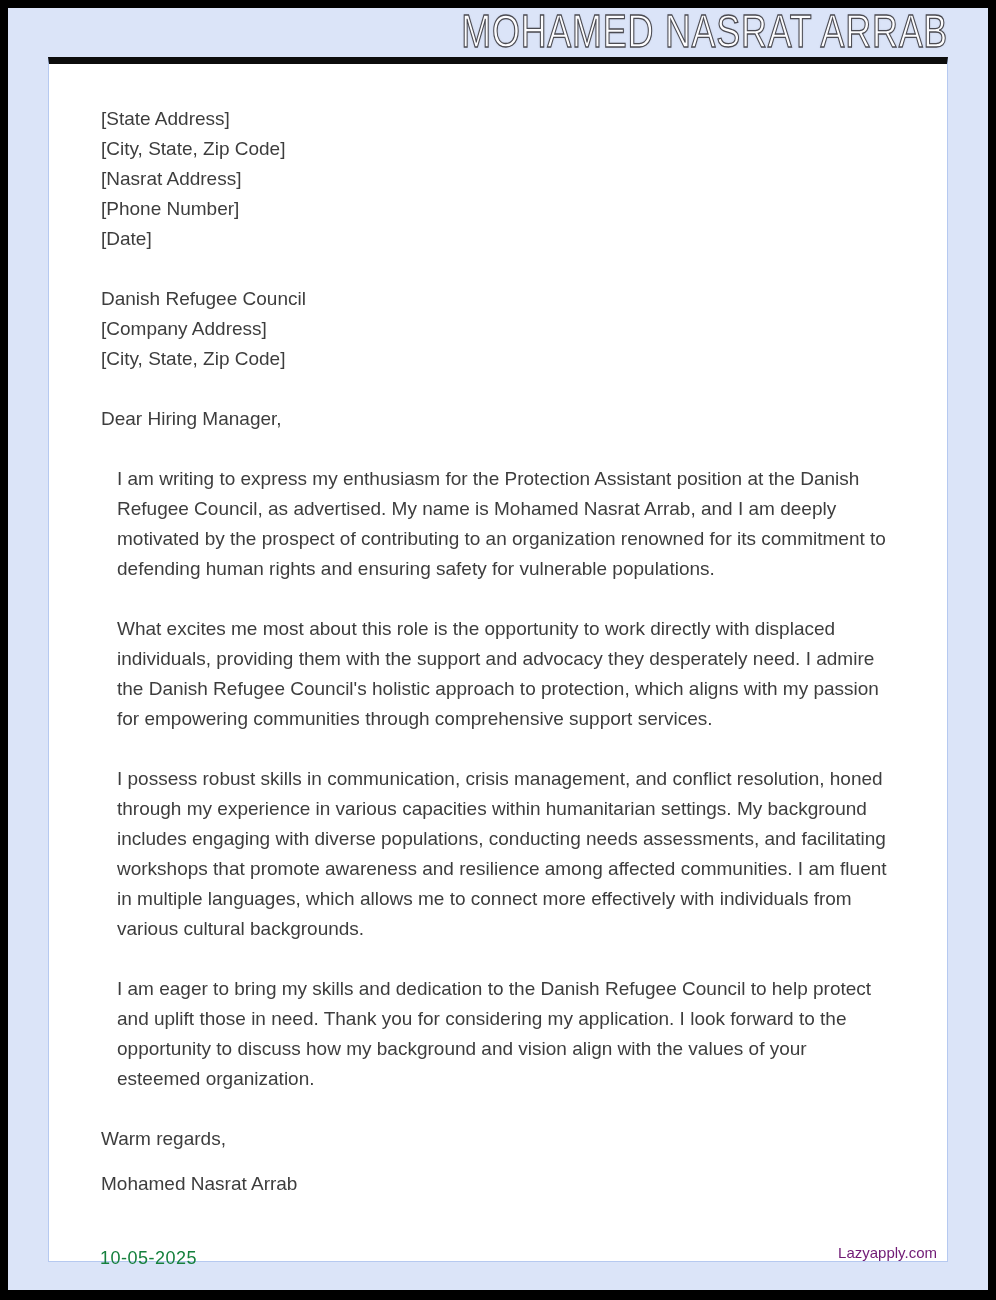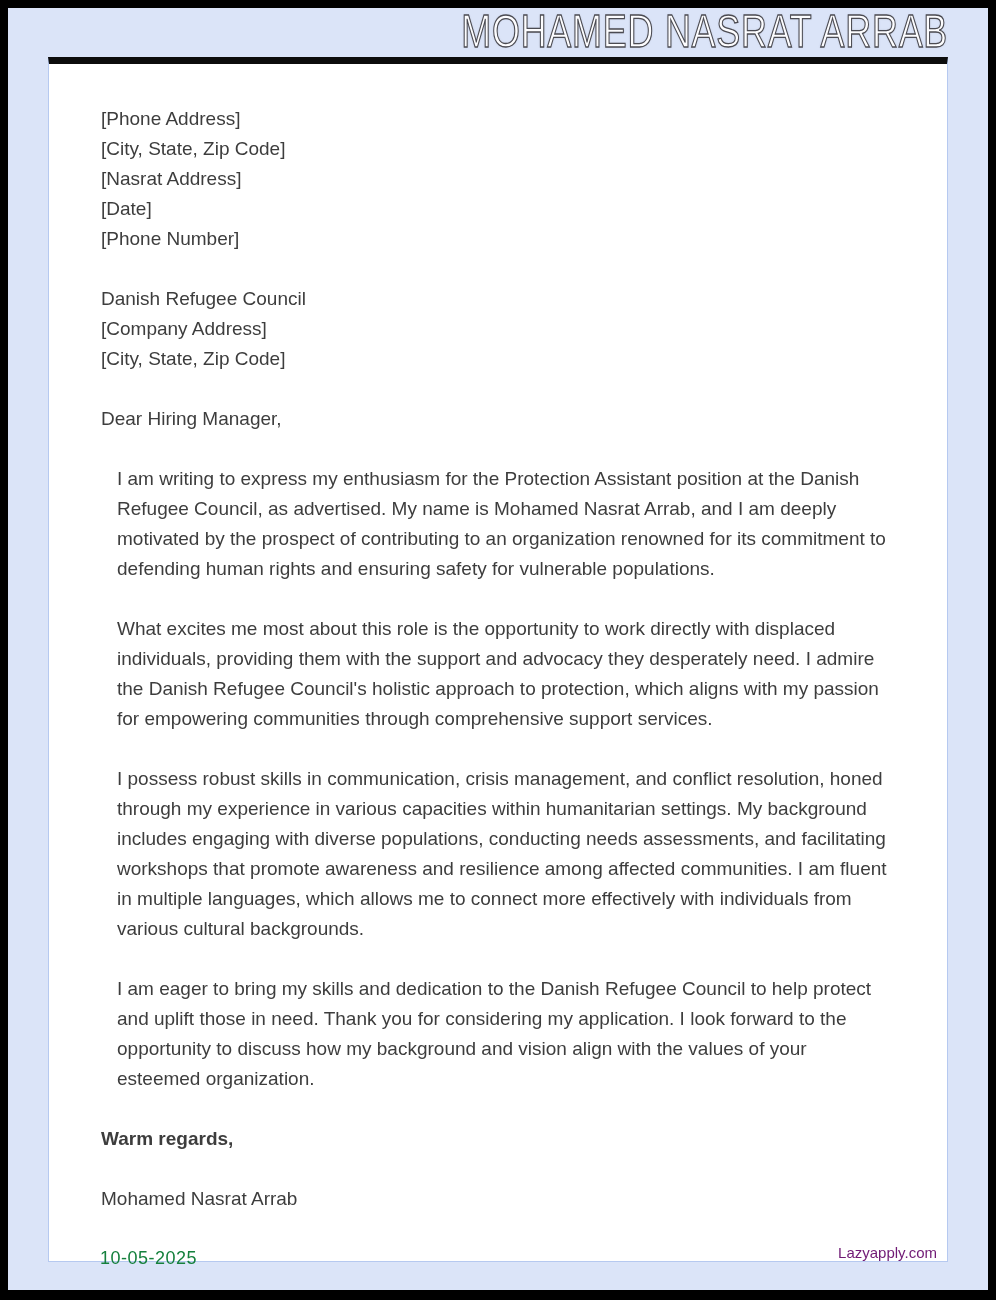--- a/index.html
+++ b/index.html
@@ -57,21 +57,21 @@
     box-sizing: border-box;
     width: 100%;
     height: 100%;
     padding: 40px 58px 0 52px;
     color: #3d3d3d;
     font-size: 19px;
     line-height: 30px;
   }
   .block { margin: 0 0 30px 0; }
   .content p { margin: 0 0 30px 16px; }
-  .closing { margin: 0 0 30px 0; font-weight: bold; }
+  .closing { margin: 0 0 15px 0; }
   .signature { margin: 0; }
   .watermark {
     position: absolute;
     right: 10px;
     bottom: 0px;
     font-size: 15px;
     color: #701a75;
   }
   .date-stamp {
     position: absolute;
@@ -87,25 +87,25 @@
 
 <div class="frame">
   <div class="canvas">
 
     <div class="header-name">MOHAMED NASRAT ARRAB</div>
 
     <div class="page">
       <div class="content">
 
         <div class="block">
-          <div>[Phone Address]</div>
+          <div>[State Address]</div>
           <div>[City, State, Zip Code]</div>
           <div>[Nasrat Address]</div>
+          <div>[Phone Number]</div>
           <div>[Date]</div>
-          <div>[Phone Number]</div>
         </div>
 
         <div class="block">
           <div>Danish Refugee Council</div>
           <div>[Company Address]</div>
           <div>[City, State, Zip Code]</div>
         </div>
 
         <div class="block">Dear Hiring Manager,</div>
 

